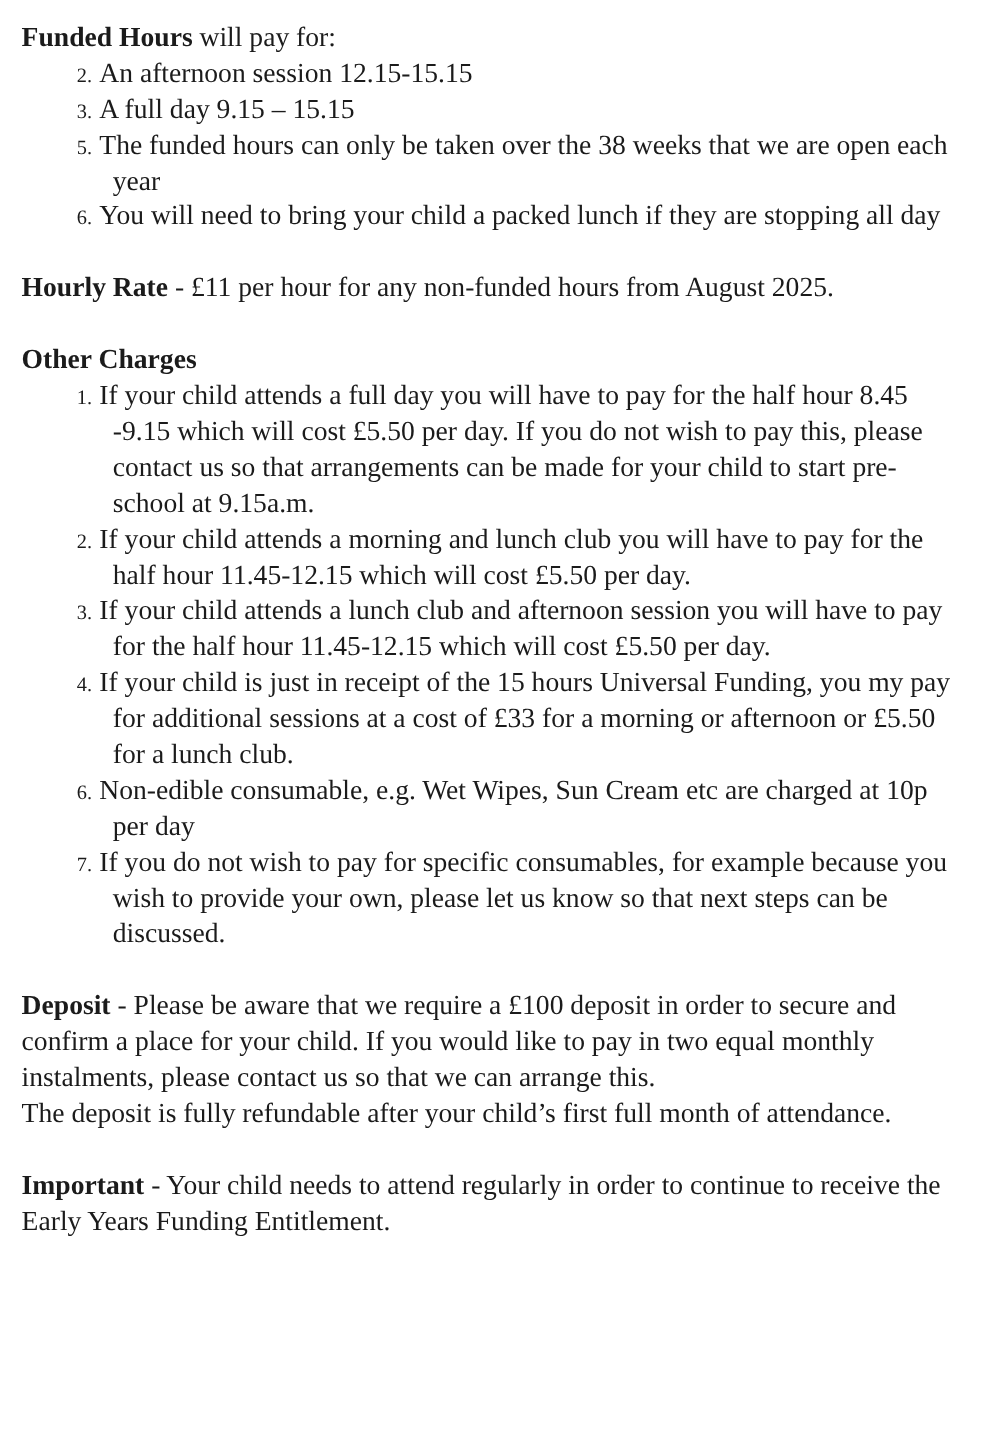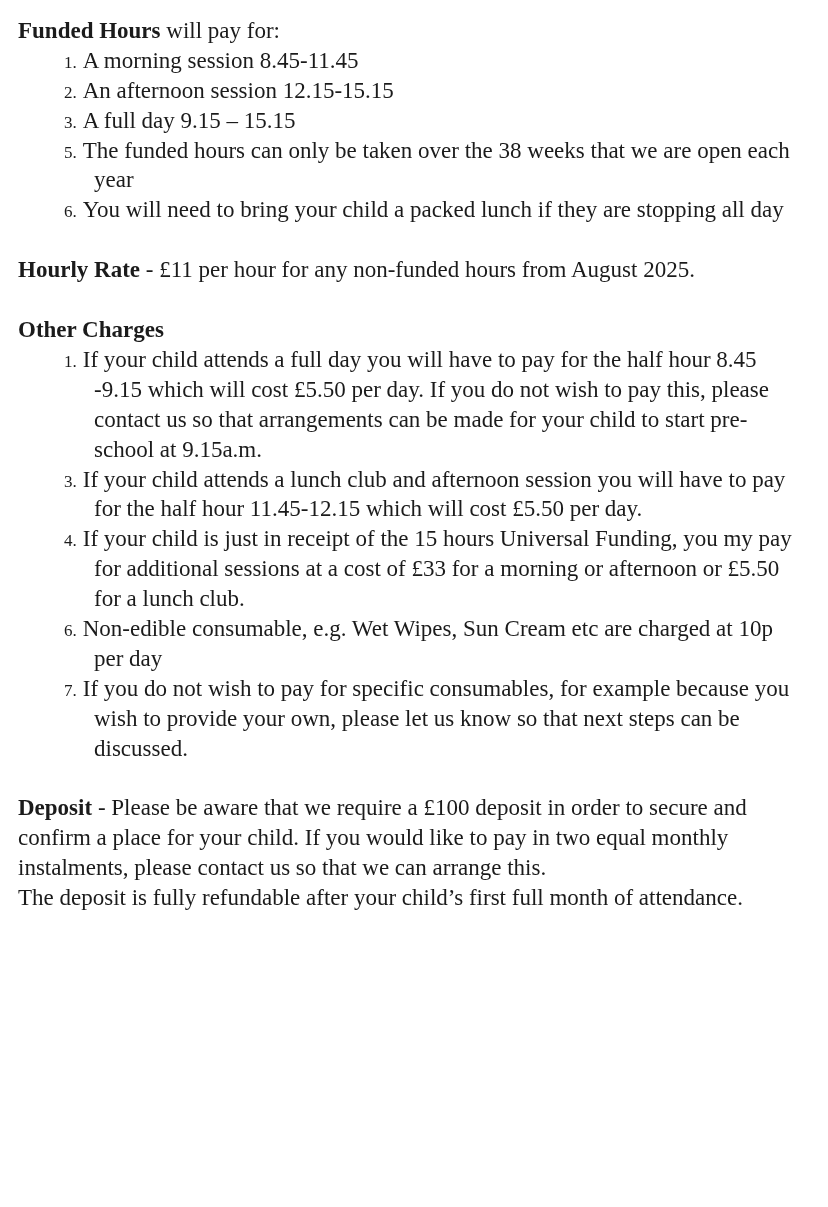--- a/index.html
+++ b/index.html
@@ -41,42 +41,45 @@
   }
 </style>
 </head>
 <body>
 
 <div class="page">
 
   <div class="section">
     <p class="para"><b>Funded Hours</b><span> will pay for:</span></p>
     <div class="list">
-      <div class="list-item"><span class="num">1.</span><span>A morning session 8.45-11.45</span></div>
       <div class="list-item"><span class="num">2.</span><span>An afternoon session 12.15-15.15</span></div>
       <div class="list-item"><span class="num">3.</span><span>A full day 9.15 – 15.15</span></div>
       <div class="list-item"><span class="num">5.</span><span>The funded hours can only be taken over the 38 weeks that we are open each year</span></div>
       <div class="list-item"><span class="num">6.</span><span>You will need to bring your child a packed lunch if they are stopping all day</span></div>
     </div>
   </div>
 
   <div class="section">
     <p class="para"><b>Hourly Rate</b><span> - £11 per hour for any non-funded hours from August 2025.</span></p>
   </div>
 
   <div class="section">
     <p class="para"><b>Other Charges</b></p>
     <div class="list">
       <div class="list-item"><span class="num">1.</span><span>If your child attends a full day you will have to pay for the half hour 8.45 -9.15 which will cost £5.50 per day. If you do not wish to pay this, please contact us so that arrangements can be made for your child to start pre-school at 9.15a.m.</span></div>
+      <div class="list-item"><span class="num">2.</span><span>If your child attends a morning and lunch club you will have to pay for the half hour 11.45-12.15 which will cost £5.50 per day.</span></div>
       <div class="list-item"><span class="num">3.</span><span>If your child attends a lunch club and afternoon session you will have to pay for the half hour 11.45-12.15 which will cost £5.50 per day.</span></div>
       <div class="list-item"><span class="num">4.</span><span>If your child is just in receipt of the 15 hours Universal Funding, you my pay for additional sessions at a cost of £33 for a morning or afternoon or £5.50 for a lunch club.</span></div>
       <div class="list-item"><span class="num">6.</span><span>Non-edible consumable, e.g. Wet Wipes, Sun Cream etc are charged at 10p per day</span></div>
       <div class="list-item"><span class="num">7.</span><span>If you do not wish to pay for specific consumables, for example because you wish to provide your own, please let us know so that next steps can be discussed.</span></div>
     </div>
   </div>
 
   <div class="section">
     <p class="para"><b>Deposit</b><span> - Please be aware that we require a £100 deposit in order to secure and confirm a place for your child. If you would like to pay in two equal monthly instalments, please contact us so that we can arrange this.</span></p>
     <p class="para">The deposit is fully refundable after your child’s first full month of attendance.</p>
   </div>
 
+  <div class="section">
+    <p class="para"><b>Important</b><span> - Your child needs to attend regularly in order to continue to receive the Early Years Funding Entitlement.</span></p>
+  </div>
 
 </div>
 
 </body></html>

